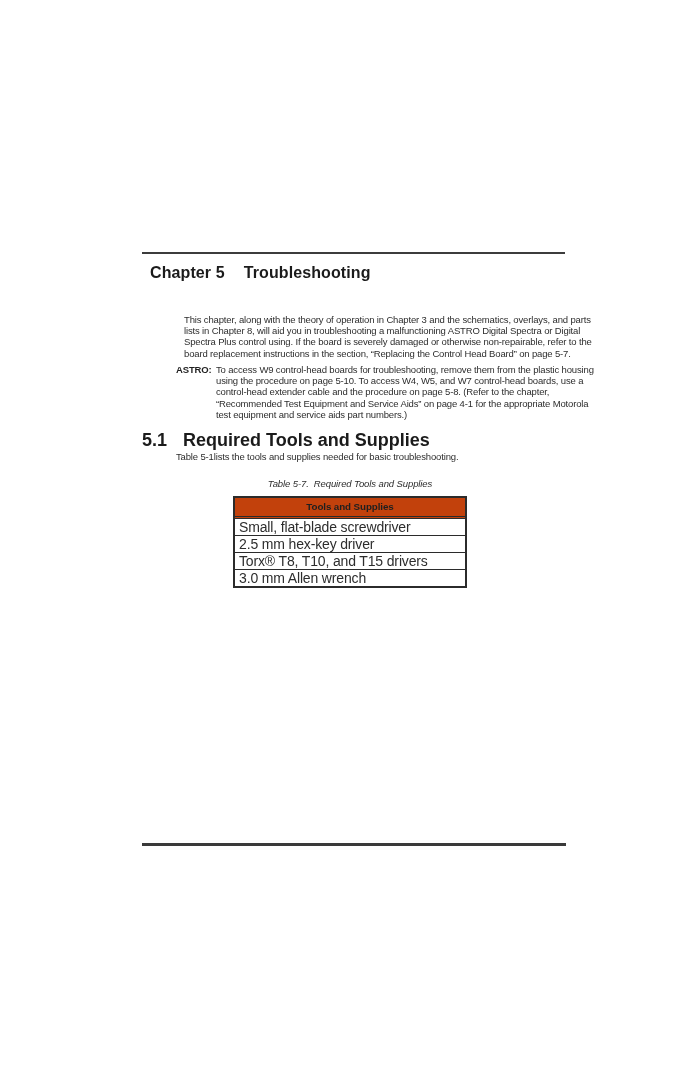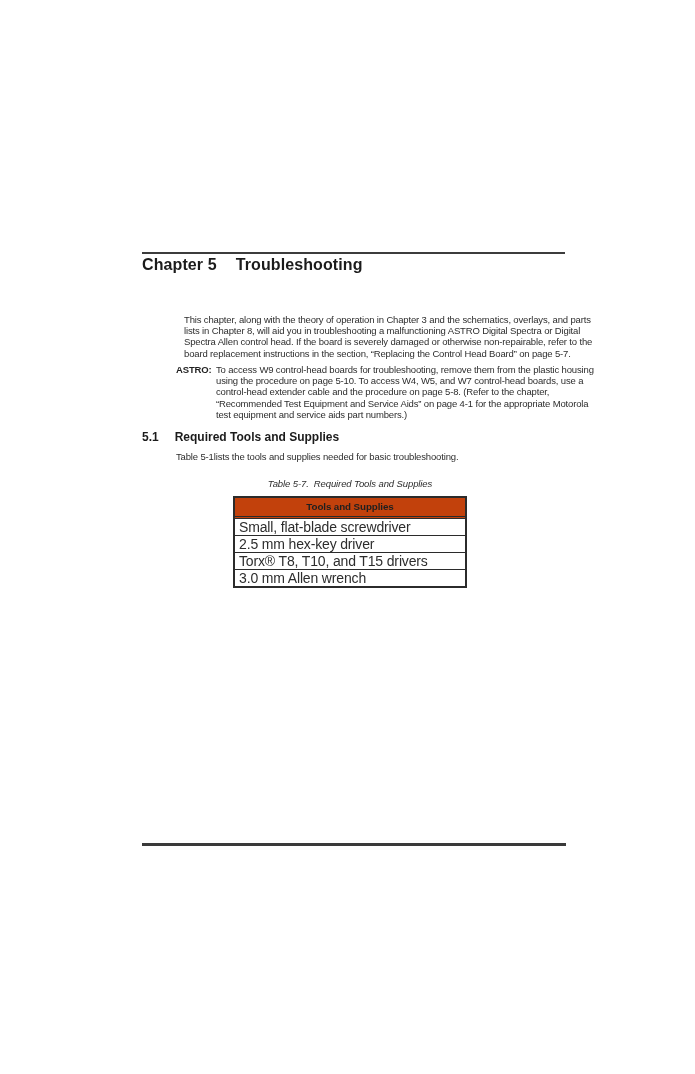--- a/index.html
+++ b/index.html
@@ -23,21 +23,21 @@
   .top-rule {
     left: 142px; top: 252px; width: 423px; height: 2px;
   }
   .bottom-rule {
     left: 142px; top: 843px; width: 424px; height: 3px;
     background: #3a3a3a;
   }
   .chapter-heading {
     position: absolute;
     left: 142px; top: 256px;
-    margin: 0;
+    margin: 8px;
     font-size: 16px;
     font-weight: bold;
     color: #1b1b1b;
     letter-spacing: 0.1px;
     white-space: nowrap;
   }
   .chapter-title {
     margin-left: 19px;
   }
   .body-text {
@@ -69,21 +69,21 @@
     letter-spacing: -0.15px;
     color: #1f1f1f;
   }
   .note-lines {
     margin-left: 32px;
   }
   .section-heading {
     position: absolute;
     left: 142px; top: 430px;
     margin: 0;
-    font-size: 12px;
+    font-size: 18px;
     font-weight: bold;
     color: #1b1b1b;
     white-space: nowrap;
   }
   .section-title {
     margin-left: 16px;
   }
   .section-body {
     position: absolute;
     left: 176px; top: 451px;
@@ -140,21 +140,21 @@
 
   <div class="rule top-rule"></div>
 
   <h1 class="chapter-heading">
     <span>Chapter 5</span><span class="chapter-title">Troubleshooting</span>
   </h1>
 
   <div class="intro body-text">
       <div class="text-line">This chapter, along with the theory of operation in Chapter 3 and the schematics, overlays, and parts</div>
       <div class="text-line">lists in Chapter 8, will aid you in troubleshooting a malfunctioning ASTRO Digital Spectra or Digital</div>
-      <div class="text-line">Spectra Allen control head. If the board is severely damaged or otherwise non-repairable, refer to the</div>
+      <div class="text-line">Spectra Plus control using. If the board is severely damaged or otherwise non-repairable, refer to the</div>
       <div class="text-line">board replacement instructions in the section, “Replacing the Control Head Board” on page 5-7.</div>
     </div>
 
   <div class="note body-text">
     <span class="note-label">ASTRO:</span>
     <div class="note-lines">
         <div class="text-line">To access W9 control-head boards for troubleshooting, remove them from the plastic housing</div>
         <div class="text-line">using the procedure on page 5-10. To access W4, W5, and W7 control-head boards, use a</div>
         <div class="text-line">control-head extender cable and the procedure on page 5-8. (Refer to the chapter,</div>
         <div class="text-line">“Recommended Test Equipment and Service Aids” on page 4-1 for the appropriate Motorola</div>

